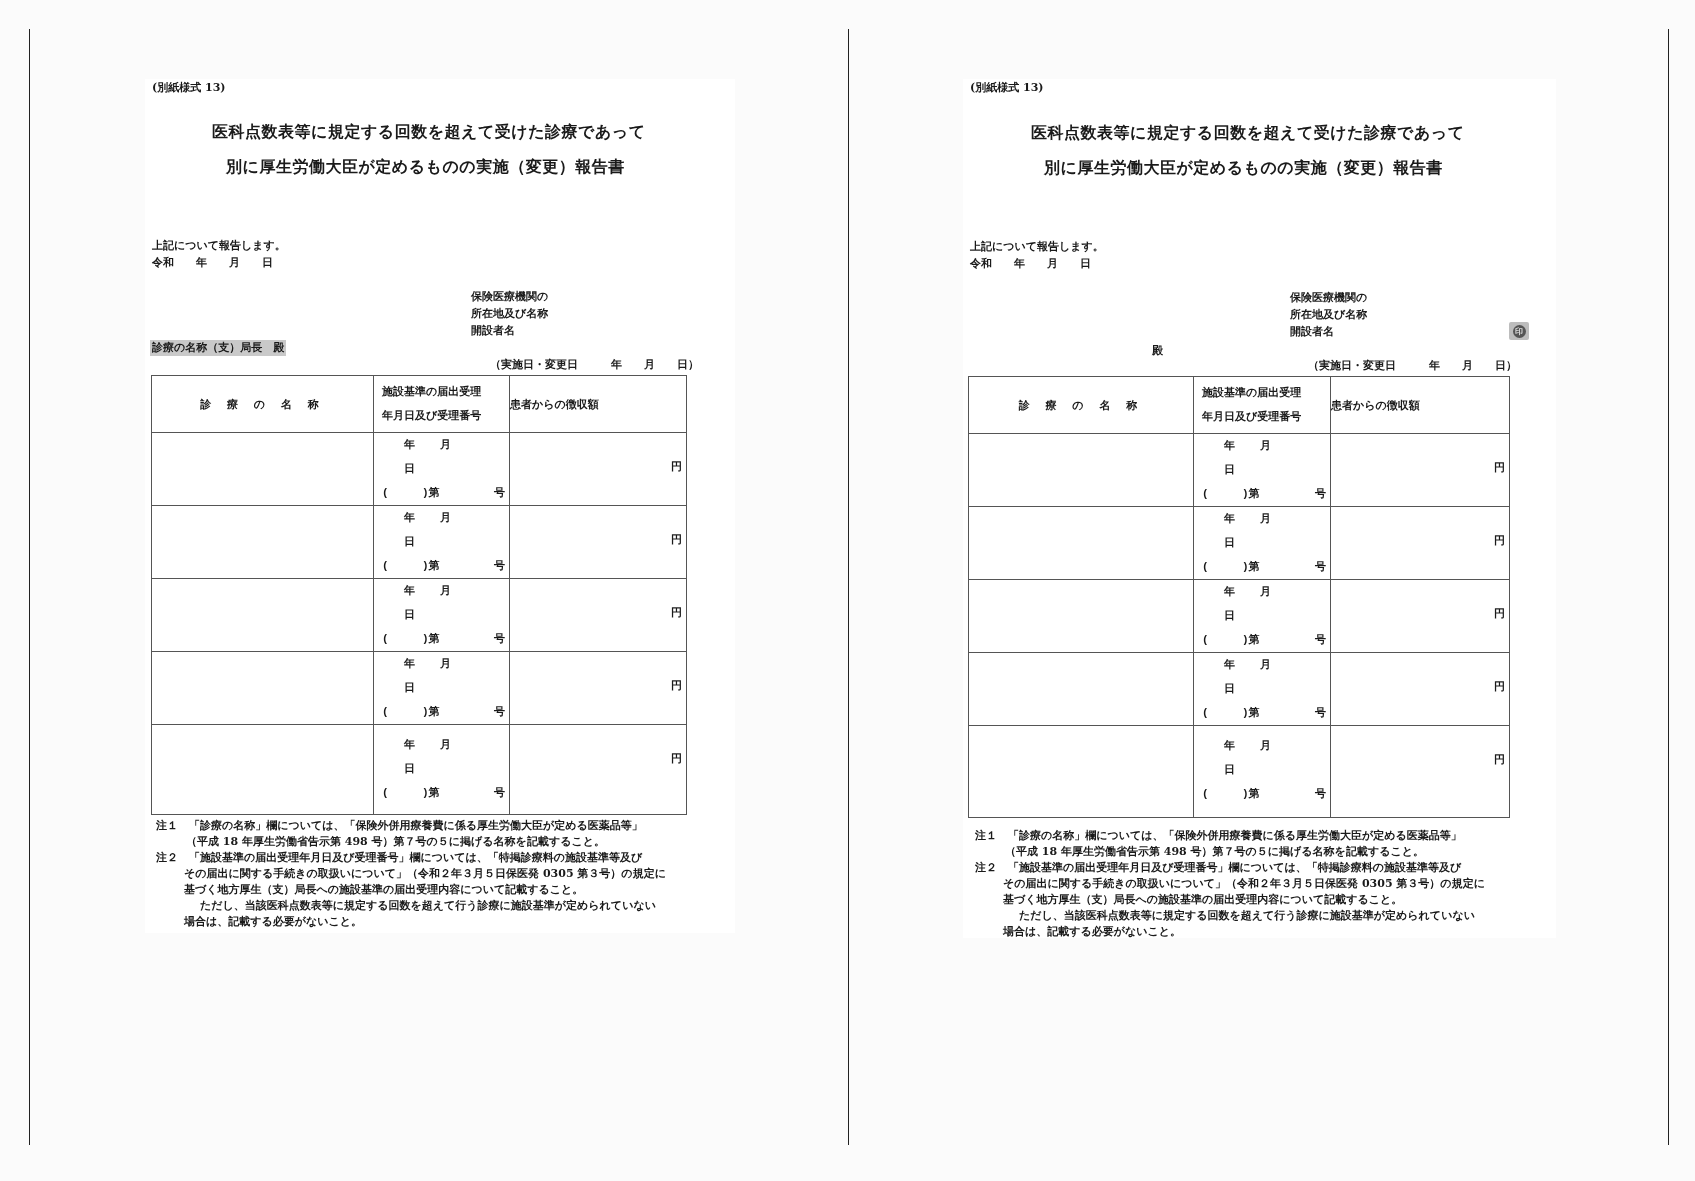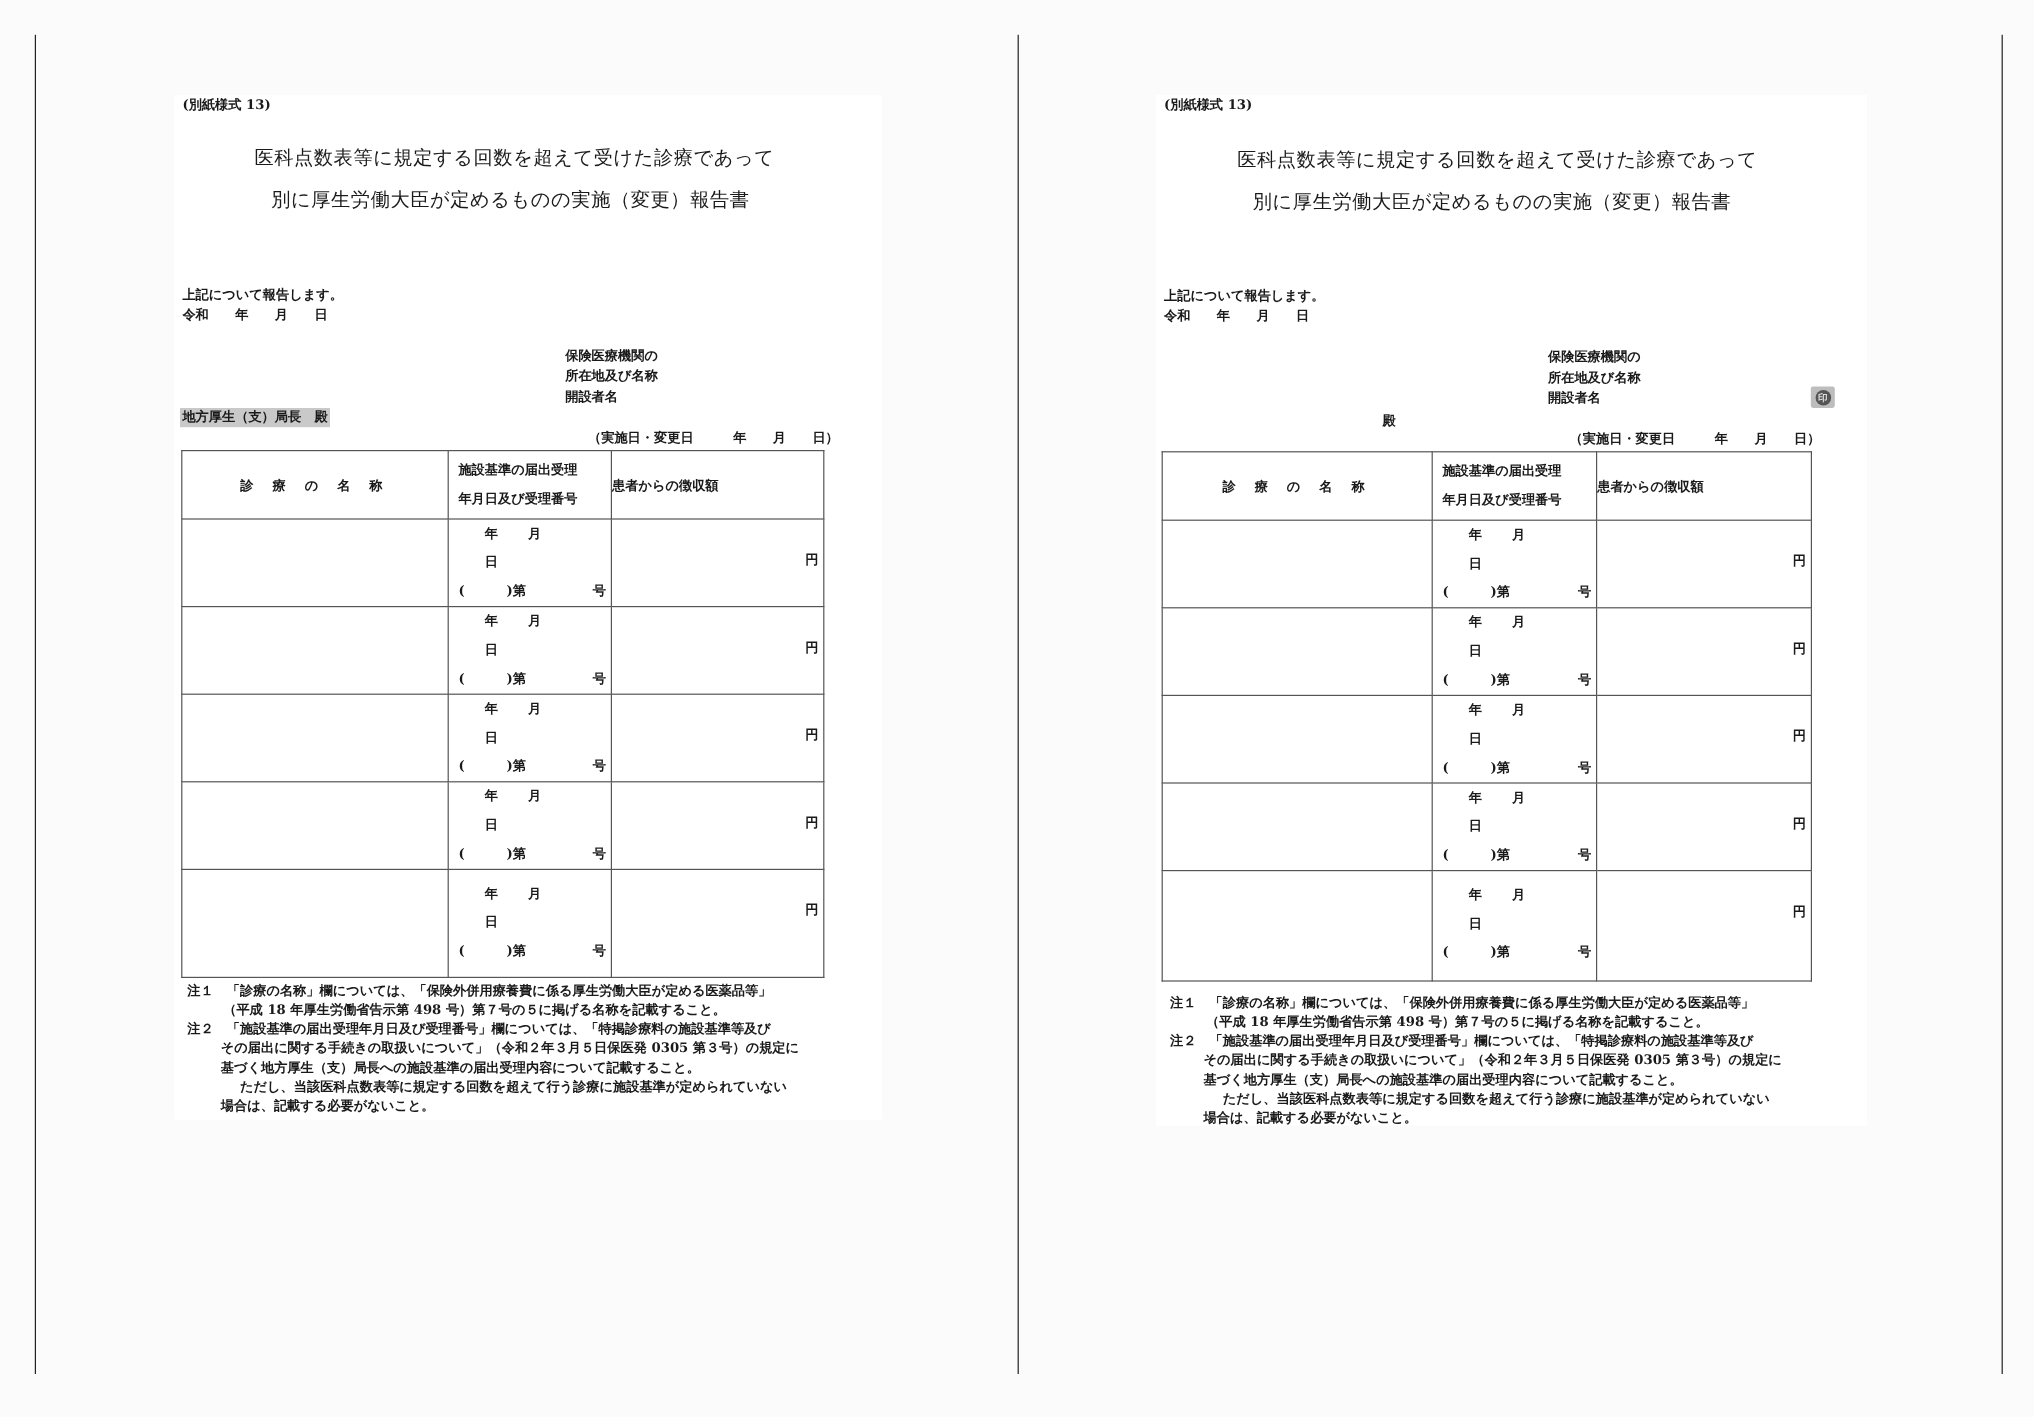--- a/index.html
+++ b/index.html
@@ -6,38 +6,38 @@
   body {
     width:1695px; height:1181px; position:relative; overflow:hidden;
     background:#fbfbfb;
     font-family:"DejaVu Serif", "Liberation Serif", serif;
     color:#1a1a1a;
   }
   .vline { position:absolute; top:29px; height:1116px; width:1px; background:#222; }
   .page { position:absolute; background:#ffffff; }
   .abs { position:absolute; white-space:nowrap; }
   .form-no { font-size:11px; font-weight:bold; }
-  .title { font-size:16px; font-weight:normal; letter-spacing:0.5px; }
+  .title { font-size:16px; font-weight:bold; letter-spacing:0.5px; }
   .small { font-size:11px; font-weight:bold; line-height:16px; }
   .addressee.hl { background:#c9c9c9; padding:0 2px; }
   .seal { background:#bdbdbd; width:20px; height:18px; display:flex; align-items:center; justify-content:center; font-size:11px; font-weight:bold; border-radius:2px; }
   .seal span { background:#555; color:#ddd; border-radius:50%; width:13px; height:13px; display:flex; align-items:center; justify-content:center; font-size:8px; }
   table.report {
     position:absolute; border-collapse:collapse; table-layout:fixed;
     border:1.5px solid #333;
   }
   table.report td, table.report th {
     border:1px solid #555; padding:0; vertical-align:middle;
     font-size:11px; font-weight:bold;
   }
   table.report tr.last td { border-top:1.5px solid #333; }
   .hdr-name { text-align:center; letter-spacing:6px; }
   .hdr-mid { text-align:left; padding-left:8px !important; line-height:24px; }
   .hdr-amt { text-align:left; }
-  .date-cell { padding-left:8px !important; line-height:24px; position:relative; }
+  .date-cell { padding-left:8px !important; line-height:24px; position:relative;font-family:Liberation Mono, monospace; }
   .date-row1 { padding-left:22px; word-spacing:0; }
   .date-row1 span { display:inline-block; width:36px; }
   .date-row2 { display:flex; justify-content:space-between; padding-right:4px; }
   .date-row2 .paren { width:40px; display:inline-block; }
   .amt-cell { text-align:right; padding-right:4px !important; vertical-align:top !important; }
   .amt-cell span { display:inline-block; margin-top:26px; }
   .notes { font-size:11px; font-weight:bold; line-height:16px; }
   .notes .ln { white-space:nowrap; }
   .notes .indent1 { padding-left:30px; }
   .notes .indent2 { padding-left:28px; }
@@ -56,21 +56,21 @@
 <div class="abs title" style="left:212px;top:122px;">医科点数表等に規定する回数を超えて受けた診療であって</div>
 <div class="abs title" style="left:226px;top:157px;">別に厚生労働大臣が定めるものの実施（変更）報告書</div>
 
 <div class="abs small" style="left:152px;top:238px;">上記について報告します。</div>
 <div class="abs small" style="left:152px;top:255px;">令和　　年　　月　　日</div>
 
 <div class="abs small" style="left:471px;top:289px;">保険医療機関の</div>
 <div class="abs small" style="left:471px;top:306px;">所在地及び名称</div>
 <div class="abs small" style="left:471px;top:323px;">開設者名</div>
 
-<div class="abs small addressee hl" style="left:150px;top:340px;">地方厚生（支）局長　殿</div>
+<div class="abs small addressee hl" style="left:150px;top:340px;">診療の名称（支）局長　殿</div>
 <div class="abs small" style="left:490px;top:357px;">（実施日・変更日　　　年　　月　　日）</div>
 
 <table class="report" style="left:151px;top:375px;width:535px;height:432px;">
   <colgroup>
       <col style="width:222px">
       <col style="width:136px">
       <col style="width:177px">
     </colgroup>
   <tbody>
       <tr style="height:57px">

